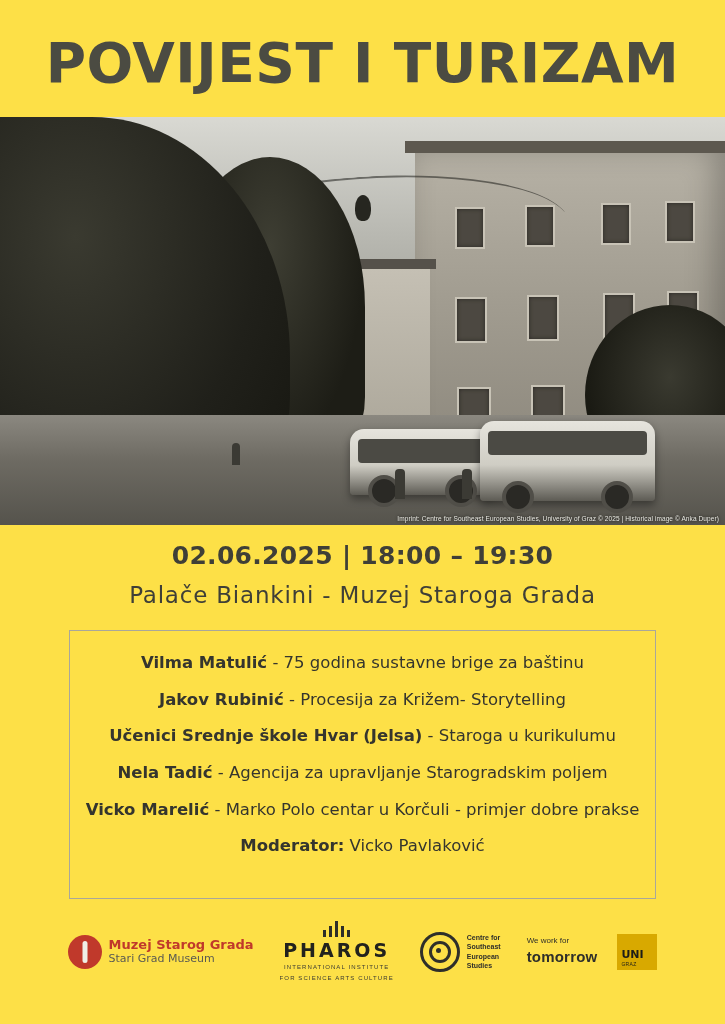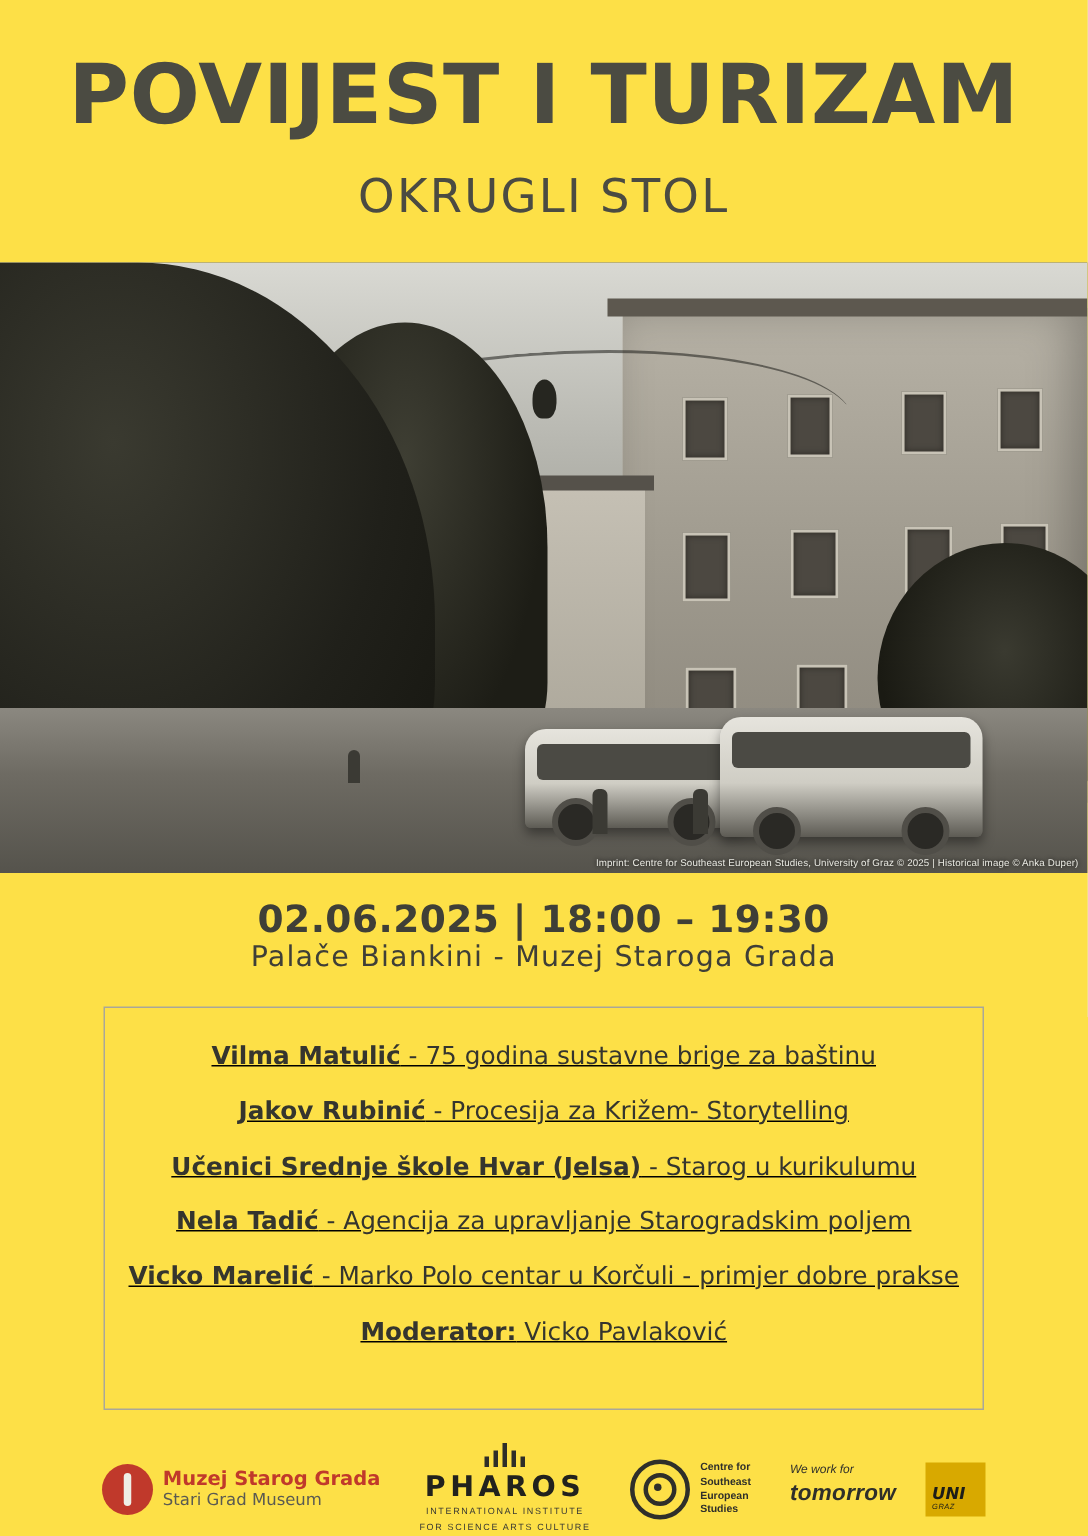--- a/index.html
+++ b/index.html
@@ -189,35 +189,35 @@
   
   .datetime {
     margin-top: 16px;
     font-size: 25px;
     font-weight: bold;
     color: #3f3f37;
     letter-spacing: 0.3px;
     font-family: "DejaVu Sans", sans-serif;
   }
   .venue {
-    font-size: 19px;
+    margin-top: 12px;
+    font-size: 23px;
     color: #3f3f37;
     letter-spacing: 0.8px;
     font-family: "DejaVu Sans", sans-serif;
   }
 
   
   .program {
     margin-top: 22px;
     width: 587px;
     border: 1px solid #a9a79a;
     padding: 22px 10px 26px 10px;
     box-sizing: border-box;
     text-align: center;
-    text-decoration: underline;
   }
   .program-row {
     font-size: 16.5px;
     color: #35352e;
     margin: 0 0 16px 0;
     line-height: 1.25;
     font-family: "DejaVu Sans", sans-serif;
   }
   .program-row:last-child { margin-bottom: 0; }
   .program-row .who { font-weight: bold; }
@@ -285,21 +285,21 @@
     width: 16px; height: 16px; border: 3px solid #2f2f2a; border-radius: 50%;
   }
   .cses-mark::after {
     content: ""; position: absolute; left: 13px; top: 13px;
     width: 5px; height: 5px; background: #2f2f2a; border-radius: 50%;
   }
   .cses-text {
     font-size: 7px; font-weight: bold; color: #2f2f2a; line-height: 1.35;
   }
 
-  .uni-block { display: flex; align-items: flex-start; gap: 20px; font-style: italic; }
+  .uni-block { display: flex; align-items: center; gap: 20px; }
   .tomorrow {
     font-size: 8px; color: #2f2f2a; line-height: 1.35; text-align: left;
   }
   .tomorrow b { font-size: 15px; letter-spacing: 0.2px; }
   .uni-badge {
     width: 40px; height: 36px; background: #d8a900;
     position: relative;
   }
   .uni-badge span {
     position: absolute; left: 4px; bottom: 9px;
@@ -311,21 +311,20 @@
     font-size: 5px; color: #1d1d18; letter-spacing: 0.3px;
   }
 </style>
 </head>
 <body>
 
 <div class="poster">
 
   <div class="title-block">
     <h1 class="main-title">POVIJEST I TURIZAM</h1>
-    <div class="subtitle">OKRUGLI STOL</div>
   </div>
 
   <div class="photo-wrap">
     <div class="photo">
       <div class="building">
         <div class="roofline"></div>
         <div class="win w1"></div>
         <div class="win w2"></div>
         <div class="win w3"></div>
         <div class="win w4"></div>
@@ -367,21 +366,21 @@
   <div class="venue">Palače Biankini - Muzej Staroga Grada</div>
 
   <div class="program">
     <p class="program-row">
       <span class="who">Vilma Matulić</span><span> - 75 godina sustavne brige za baštinu</span>
     </p>
     <p class="program-row">
       <span class="who">Jakov Rubinić</span><span> - Procesija za Križem- Storytelling</span>
     </p>
     <p class="program-row">
-      <span class="who">Učenici Srednje škole Hvar (Jelsa)</span><span> - Starog u kurikulumu</span>
+      <span class="who">Učenici Srednje škole Hvar (Jelsa)</span><span> - Staroga u kurikulumu</span>
     </p>
     <p class="program-row">
       <span class="who">Nela Tadić</span><span> - Agencija za upravljanje Starogradskim poljem</span>
     </p>
     <p class="program-row">
       <span class="who">Vicko Marelić</span><span> - Marko Polo centar u Korčuli - primjer dobre prakse</span>
     </p>
     <p class="moderator">
       <span class="who">Moderator:</span><span> Vicko Pavlaković</span>
     </p>

